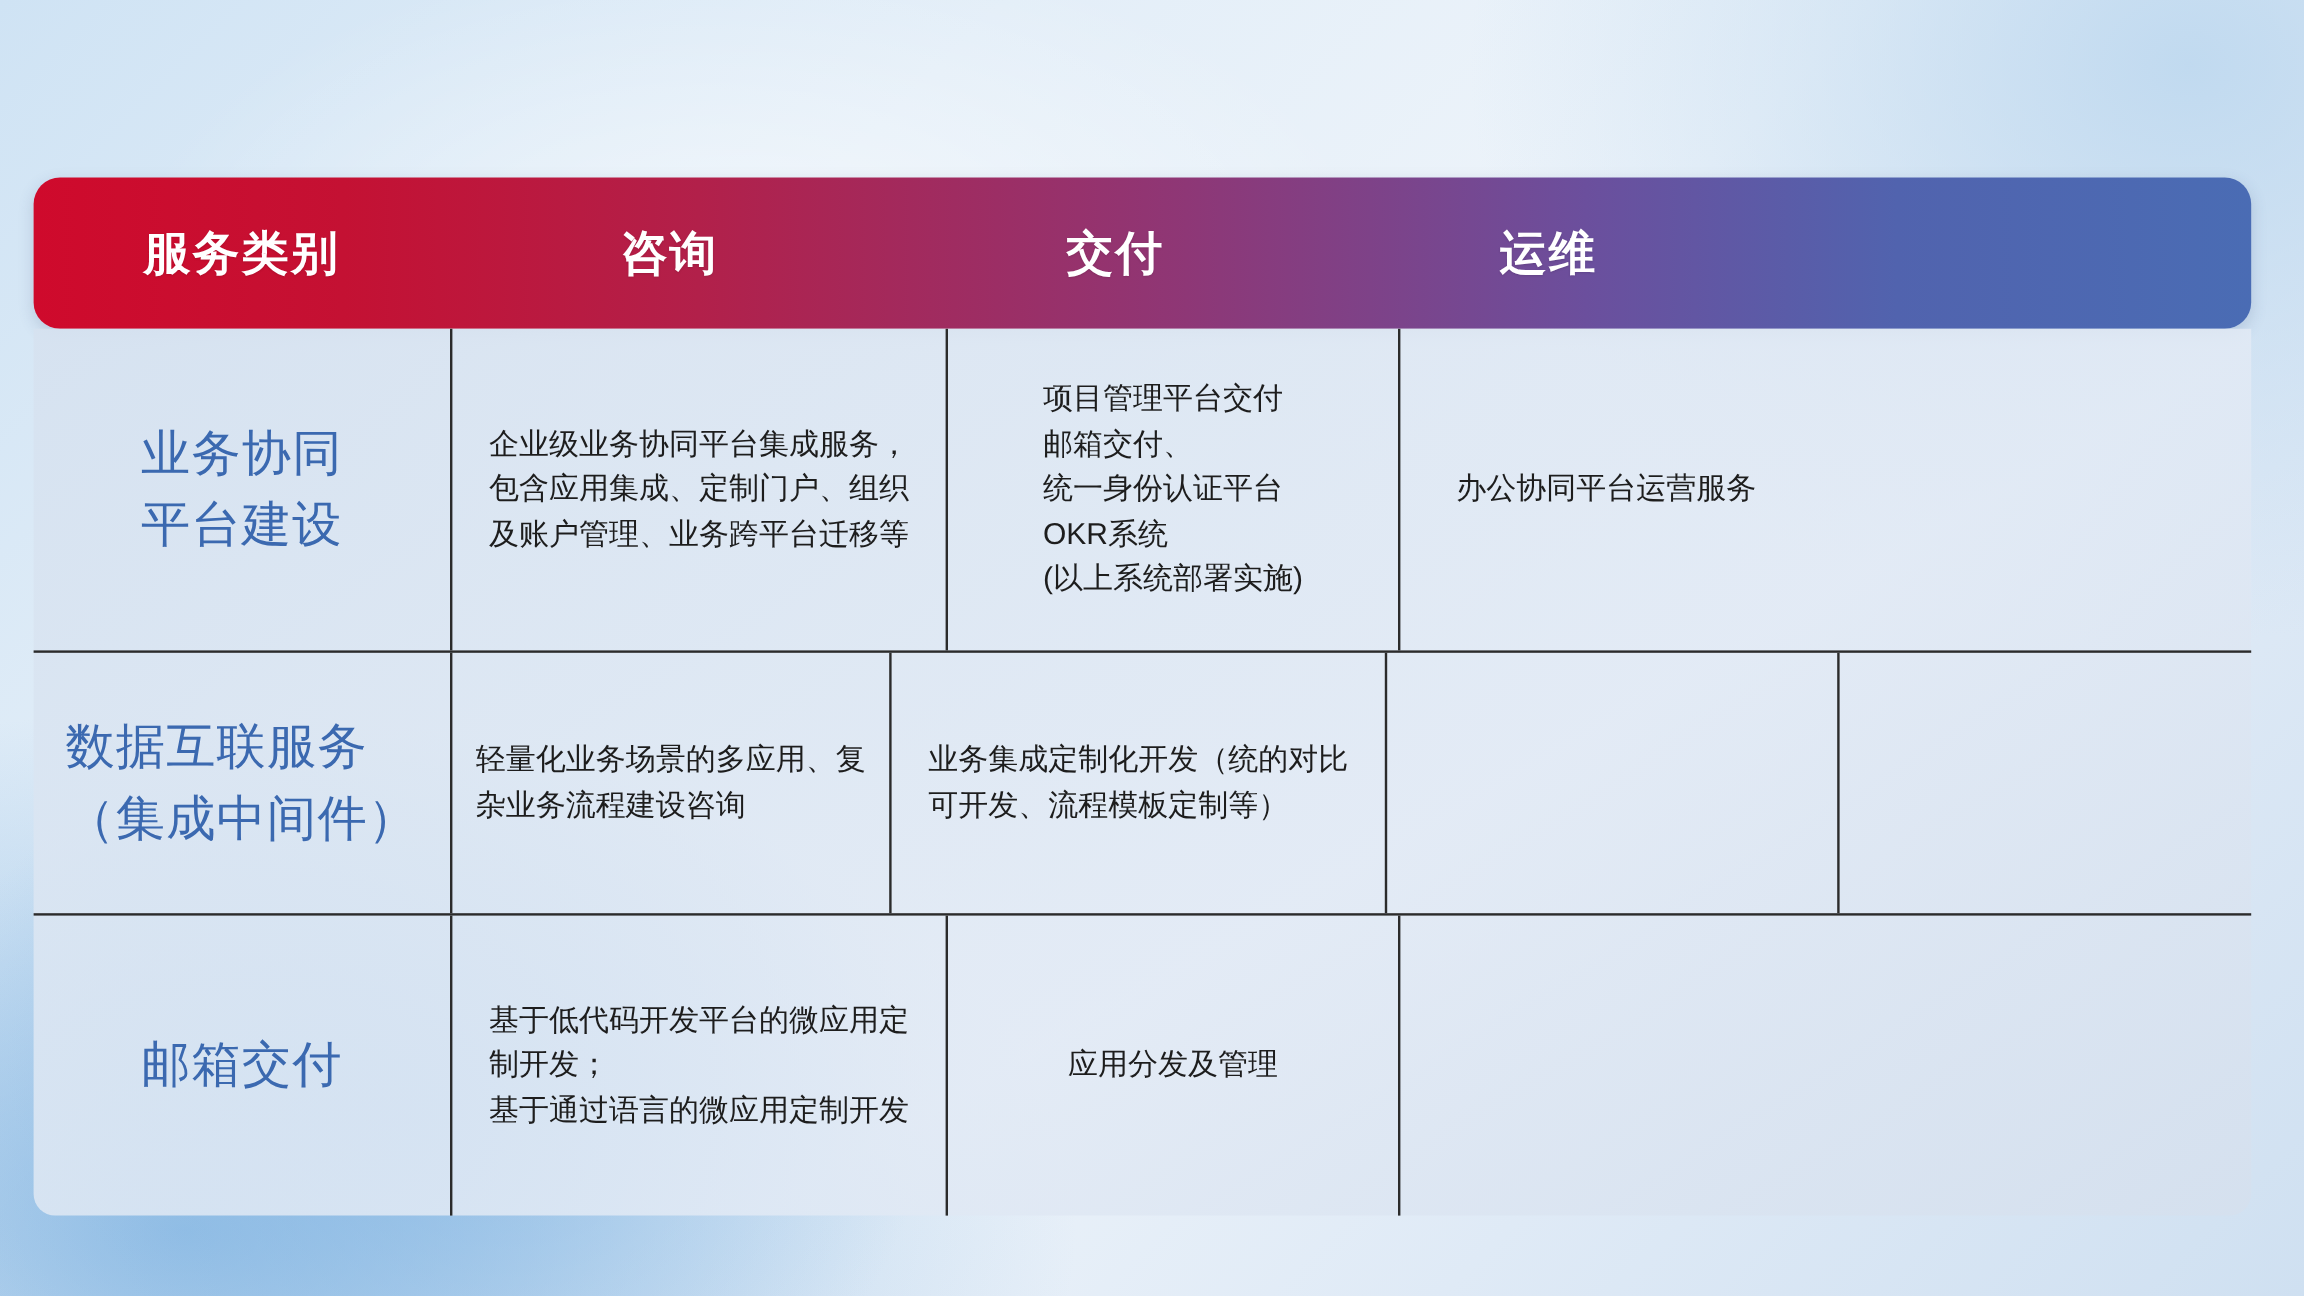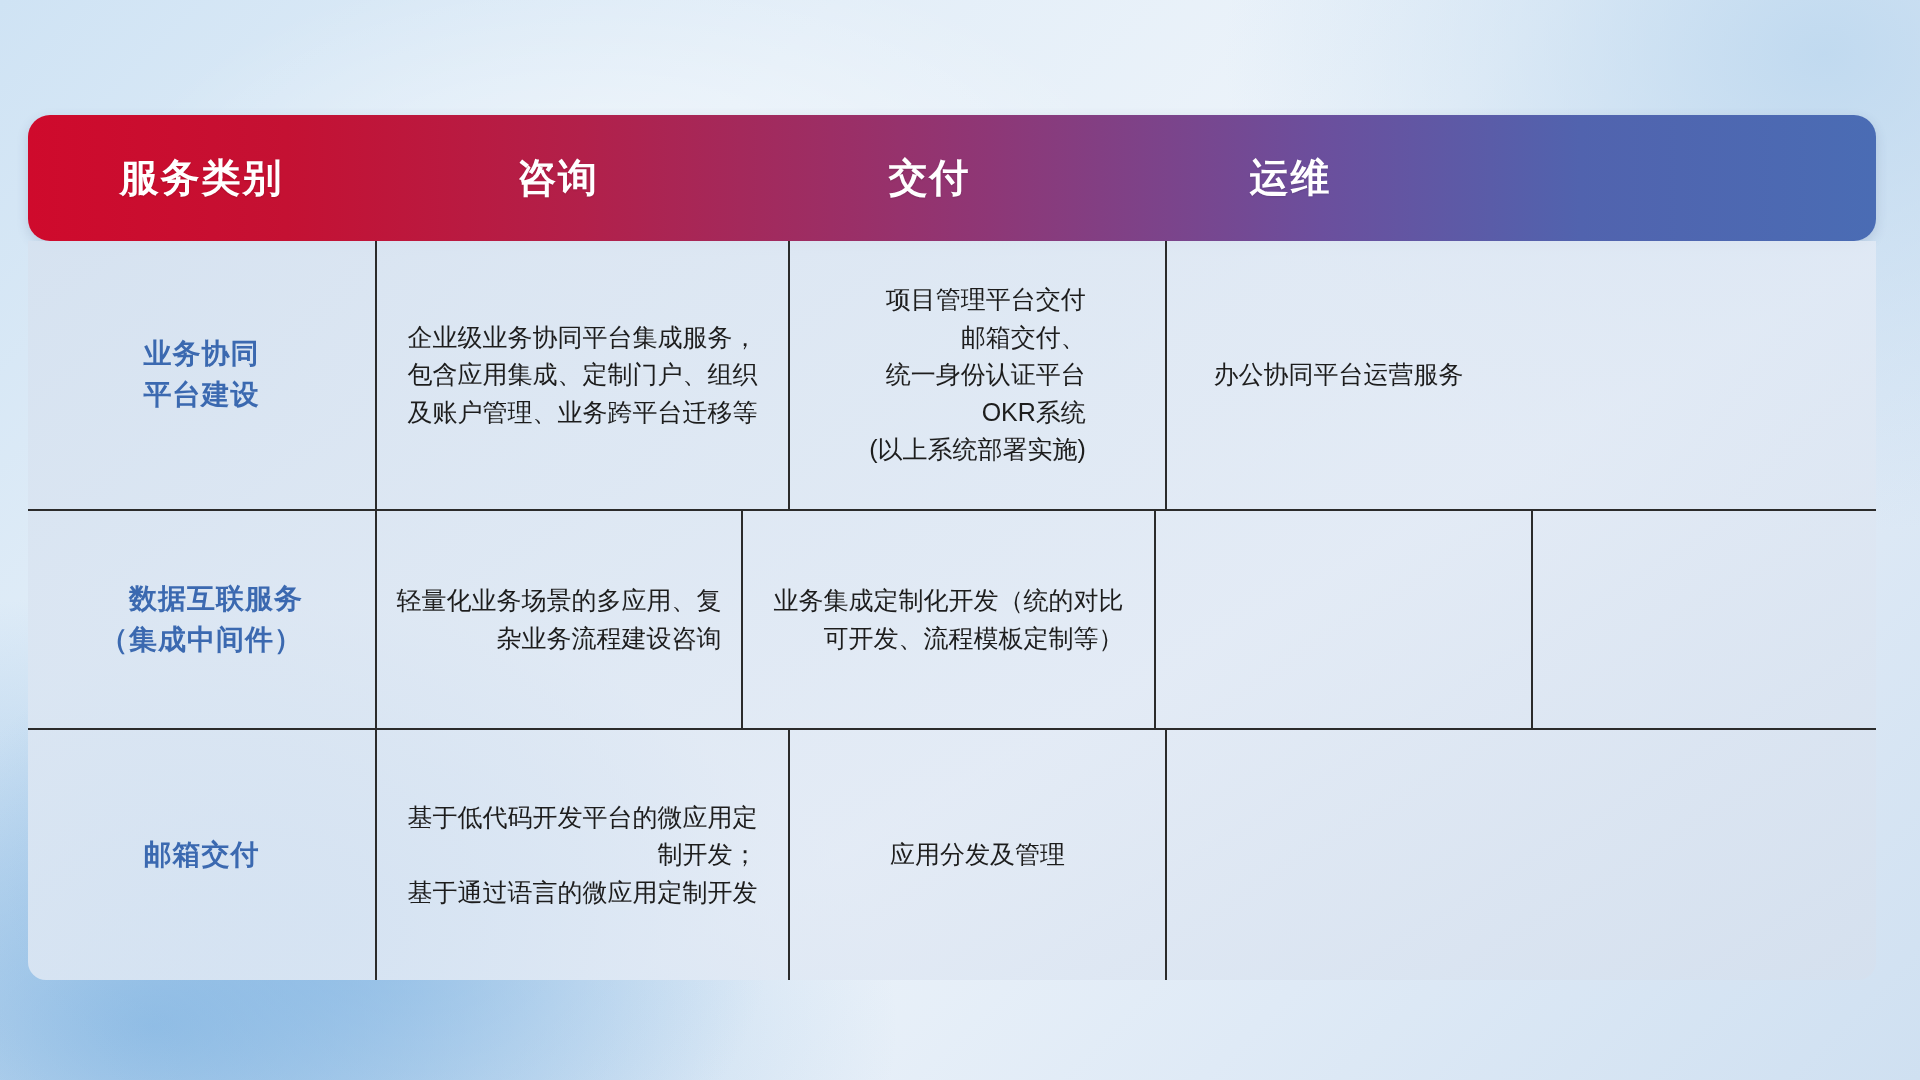--- a/index.html
+++ b/index.html
@@ -37,21 +37,21 @@
     left: -260px; bottom: -300px;
     width: 1200px; height: 900px;
     background: radial-gradient(closest-side, rgba(120,175,225,0.55), rgba(120,175,225,0) 72%);
     pointer-events: none;
   }
 
   
   .table-wrap {
     position: absolute;
     left: 28px;
-    top: 115px;
+    top: 148px;
     width: 1848px;
   }
 
   .table-head {
     display: flex;
     height: 126px;
     border-radius: 22px;
     background: linear-gradient(90deg,
         #cf0a2c 0%,
         #c41133 14%,
@@ -88,34 +88,34 @@
   .trow {
     display: flex;
     position: relative;
   }
   .trow + .trow { border-top: 2px solid #2b2b2b; }
 
   .tcell {
     display: flex;
     align-items: center;
     justify-content: center;
-    text-align: right;
+    text-align: left;
     padding: 10px 14px;
     box-sizing: border-box;
     color: #1d1d1d;
     font-size: 25px;
     line-height: 1.5;
     white-space: pre-line;
   }
   .tcell.vsep { border-left: 2px solid #2b2b2b; }
 
   .tcell.cat {
     color: #3b69b0;
-    font-weight: bold;
-    font-size: 28px;
+    font-weight: normal;
+    font-size: 41px;
     line-height: 1.45;
     letter-spacing: 1px;
   }
 
   
   .c1 { width: 347px; }
   .c2 { width: 366px; }
   .c3 { width: 413px; }
   .c4 { width: 377px; }
   .c5 { width: 345px; }

